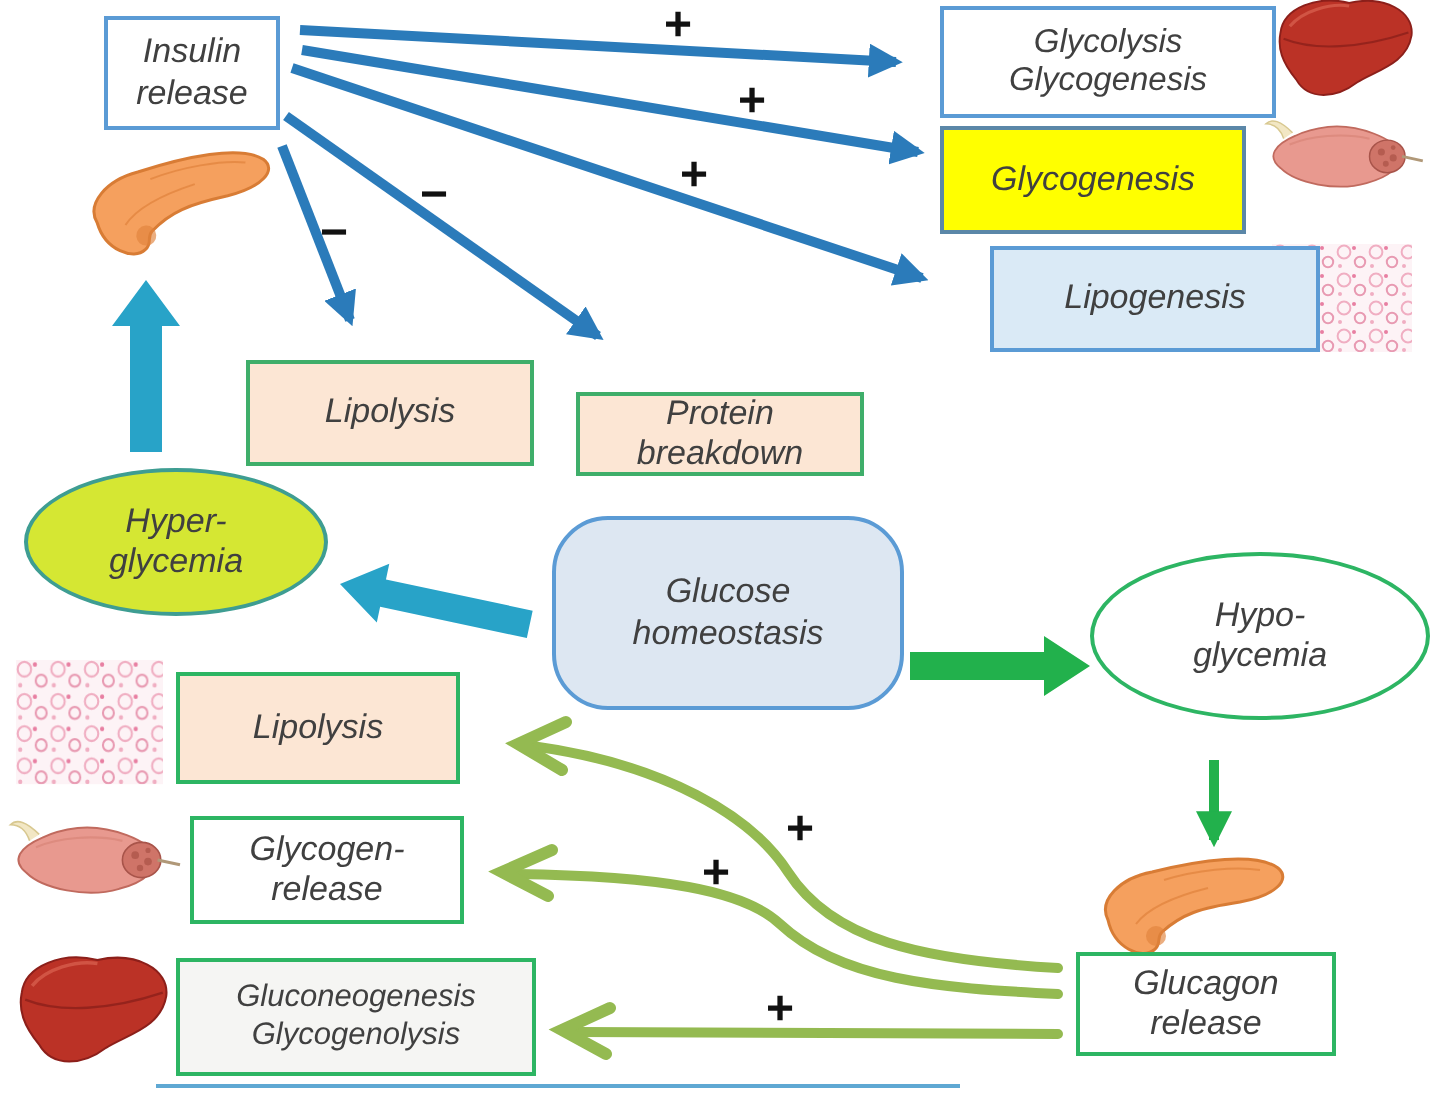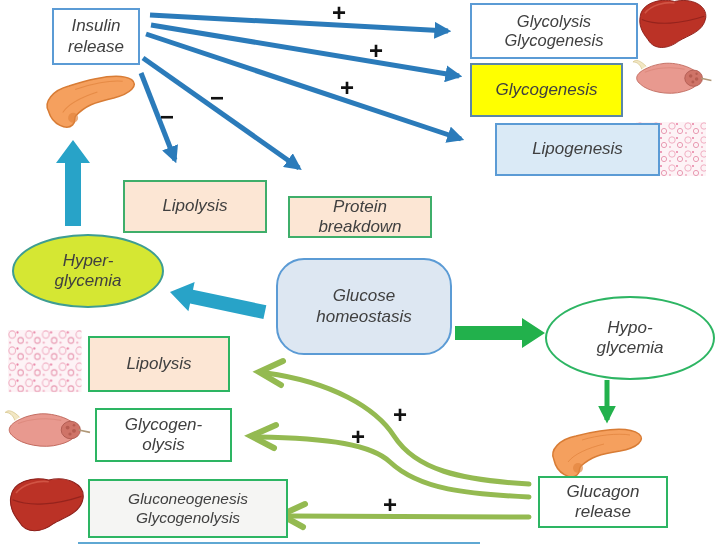--- a/index.html
+++ b/index.html
@@ -128,29 +128,29 @@
 
   <div class="node soft-green-border peach" style="left:288px;top:196px;width:144px;height:42px;">Protein
 breakdown</div>
 
   <div class="node ellipse hyper" style="left:12px;top:234px;width:152px;height:74px;">Hyper-
 glycemia</div>
 
   <div class="node rounded" style="left:276px;top:258px;width:176px;height:97px;">Glucose
 homeostasis</div>
 
-  <div class="node ellipse hypo" style="left:545px;top:296px;width:170px;height:84px;text-align:center;">Hypo-
+  <div class="node ellipse hypo" style="left:545px;top:276px;width:170px;height:84px;text-align:center;">Hypo-
 glycemia</div>
 
   <div class="node green-border peach" style="left:88px;top:336px;width:142px;height:56px;">Lipolysis</div>
 
   <div class="node green-border" style="left:95px;top:408px;width:137px;height:54px;">Glycogen-
-olysis</div>
+release</div>
 
-  <div class="node green-border graylight" style="left:88px;top:479px;width:200px;height:59px;font-size:15.5px;">Gluconeogenesis
+  <div class="node green-border graylight" style="left:88px;top:479px;width:180px;height:59px;font-size:15.5px;">Gluconeogenesis
 Glycogenolysis</div>
 
   <div class="node green-border" style="left:538px;top:476px;width:130px;height:52px;">Glucagon
 release</div>
 
   <div class="sign" style="left:325px;top:0px;">+</div>
   <div class="sign" style="left:362px;top:38px;">+</div>
   <div class="sign" style="left:333px;top:75px;">+</div>
   <div class="sign" style="left:203px;top:85px;">−</div>
   <div class="sign" style="left:153px;top:104px;">−</div>

